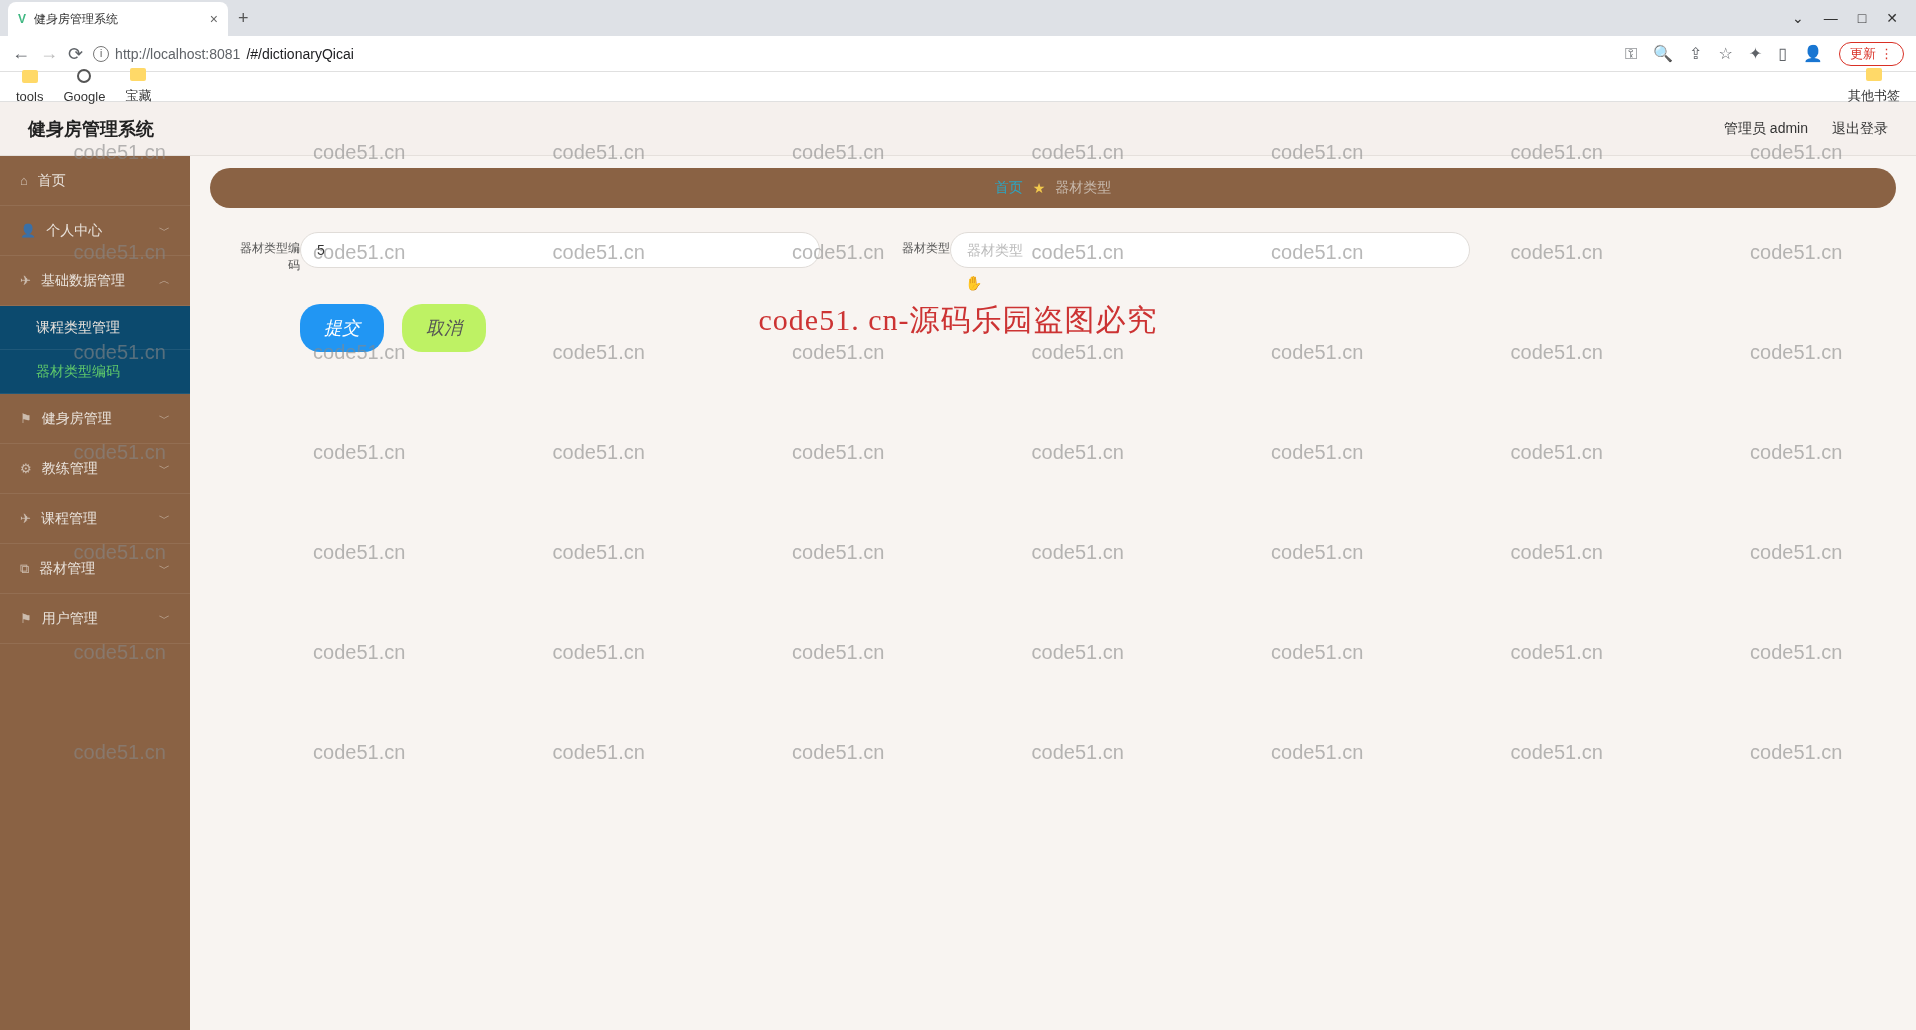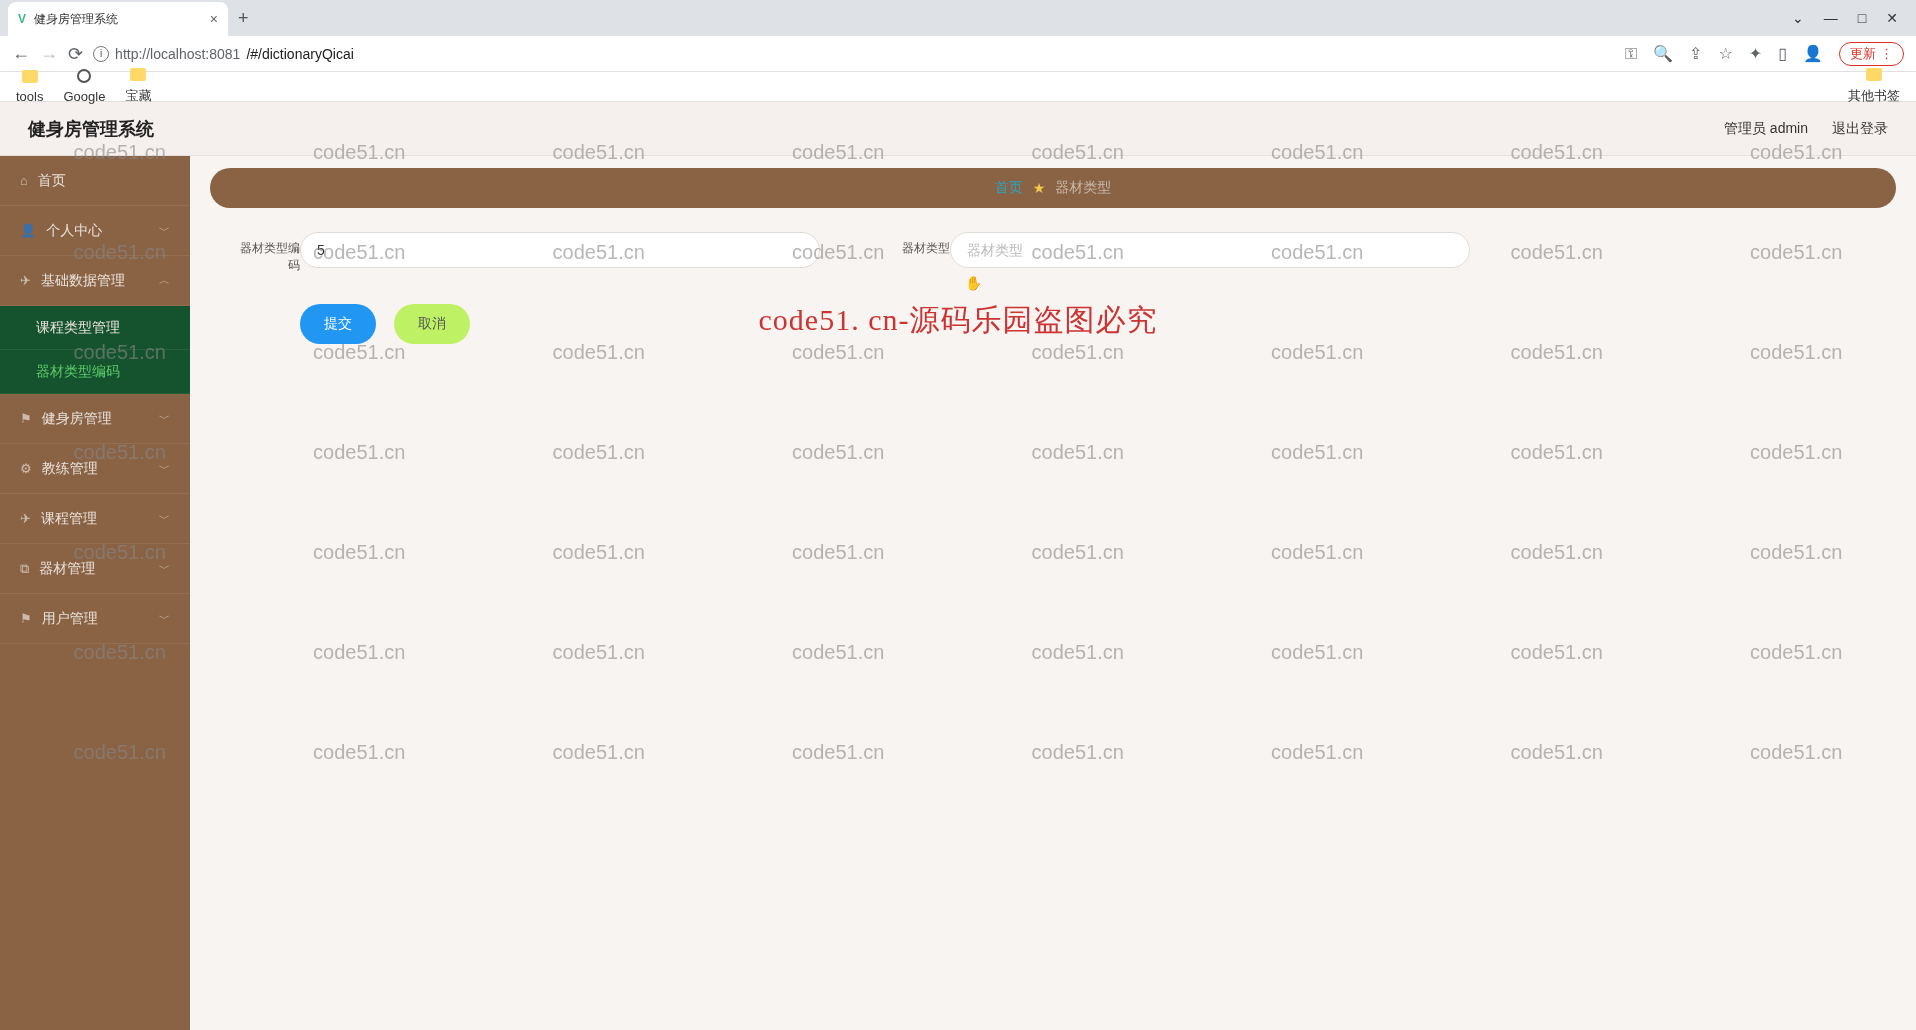--- a/index.html
+++ b/index.html
@@ -35,39 +35,39 @@
 
 
 .app-header { height: 54px; background: #f5f0ed; display: flex; align-items: center; padding: 0 28px; border-bottom: 1px solid #e5e0dc; }
 .app-title { font-size: 18px; font-weight: bold; color: #222; }
 .app-header-right { margin-left: auto; display: flex; gap: 24px; font-size: 14px; color: #333; }
 
 
 .app-body { display: flex; height: calc(100% - 156px); }
 .sidebar { width: 190px; background: #8a6244; color: #e9e2db; font-size: 14px; }
 .side-item { height: 50px; display: flex; align-items: center; padding: 0 20px; border-bottom: 1px solid rgba(255,255,255,0.08); cursor: pointer; }
-.side-item.sub { padding-left: 36px; background: #14532d; height: 44px; }
+.side-item.sub { padding-left: 36px; background: #0c4a6e; height: 44px; }
 .side-item .icon { margin-right: 10px; opacity: 0.7; font-size: 13px; }
 .side-item .chev { margin-left: auto; opacity: 0.6; font-size: 11px; }
 .side-item.active { color: #5fc96b; }
 
 
 .main { flex: 1; background: #f8f4f1; padding: 12px 20px; position: relative; }
 .breadcrumb { background: #8a6244; border-radius: 20px; height: 40px; display: flex; align-items: center; justify-content: center; gap: 10px; color: #c7b8ab; font-size: 14px; margin-bottom: 24px; }
 .breadcrumb .home-link { color: #2aa6c4; }
 .breadcrumb .star { color: #f2c94c; }
 
 .form-row { display: flex; gap: 60px; padding: 0 20px; margin-bottom: 30px; }
 .form-field { display: flex; align-items: flex-start; }
 .form-label { width: 70px; text-align: right; font-size: 12px; color: #555; padding-top: 8px; line-height: 1.4; }
 .form-input { width: 520px; height: 36px; border: 1px solid #e0dcd8; border-radius: 18px; padding: 0 16px; font-size: 14px; background: #fff; color: #333; }
 .form-input::placeholder { color: #bbb; }
 
 .btn-row { display: flex; gap: 18px; padding-left: 90px; }
-.btn { height: 40px; padding: 0 24px; border-radius: 20px; border: none; font-size: 14px; cursor: pointer; }
+.btn { height: 48px; padding: 0 24px; border-radius: 20px; border: none; font-size: 18px; cursor: pointer; font-style: italic; }
 .btn-primary { background: #2196f3; color: #fff; }
 .btn-cancel { background: #bef264; color: #555; }
 
 
 .watermark-grid { position: absolute; top: 102px; left: 0; width: 100%; height: calc(100% - 102px); pointer-events: none; z-index: 50; }
 .wm-row { display: flex; justify-content: space-around; height: 100px; align-items: center; }
 .wm { color: #888; font-size: 20px; opacity: 0.6; font-family: Arial; }
 .wm-center { position: absolute; top: 300px; left: 50%; transform: translateX(-50%); color: #cc3333; font-size: 30px; font-family: "SimSun", serif; letter-spacing: 1px; z-index: 51; pointer-events: none; }
 
 .cursor-ptr { position: absolute; left: 965px; top: 275px; font-size: 14px; z-index: 60; pointer-events: none; }

